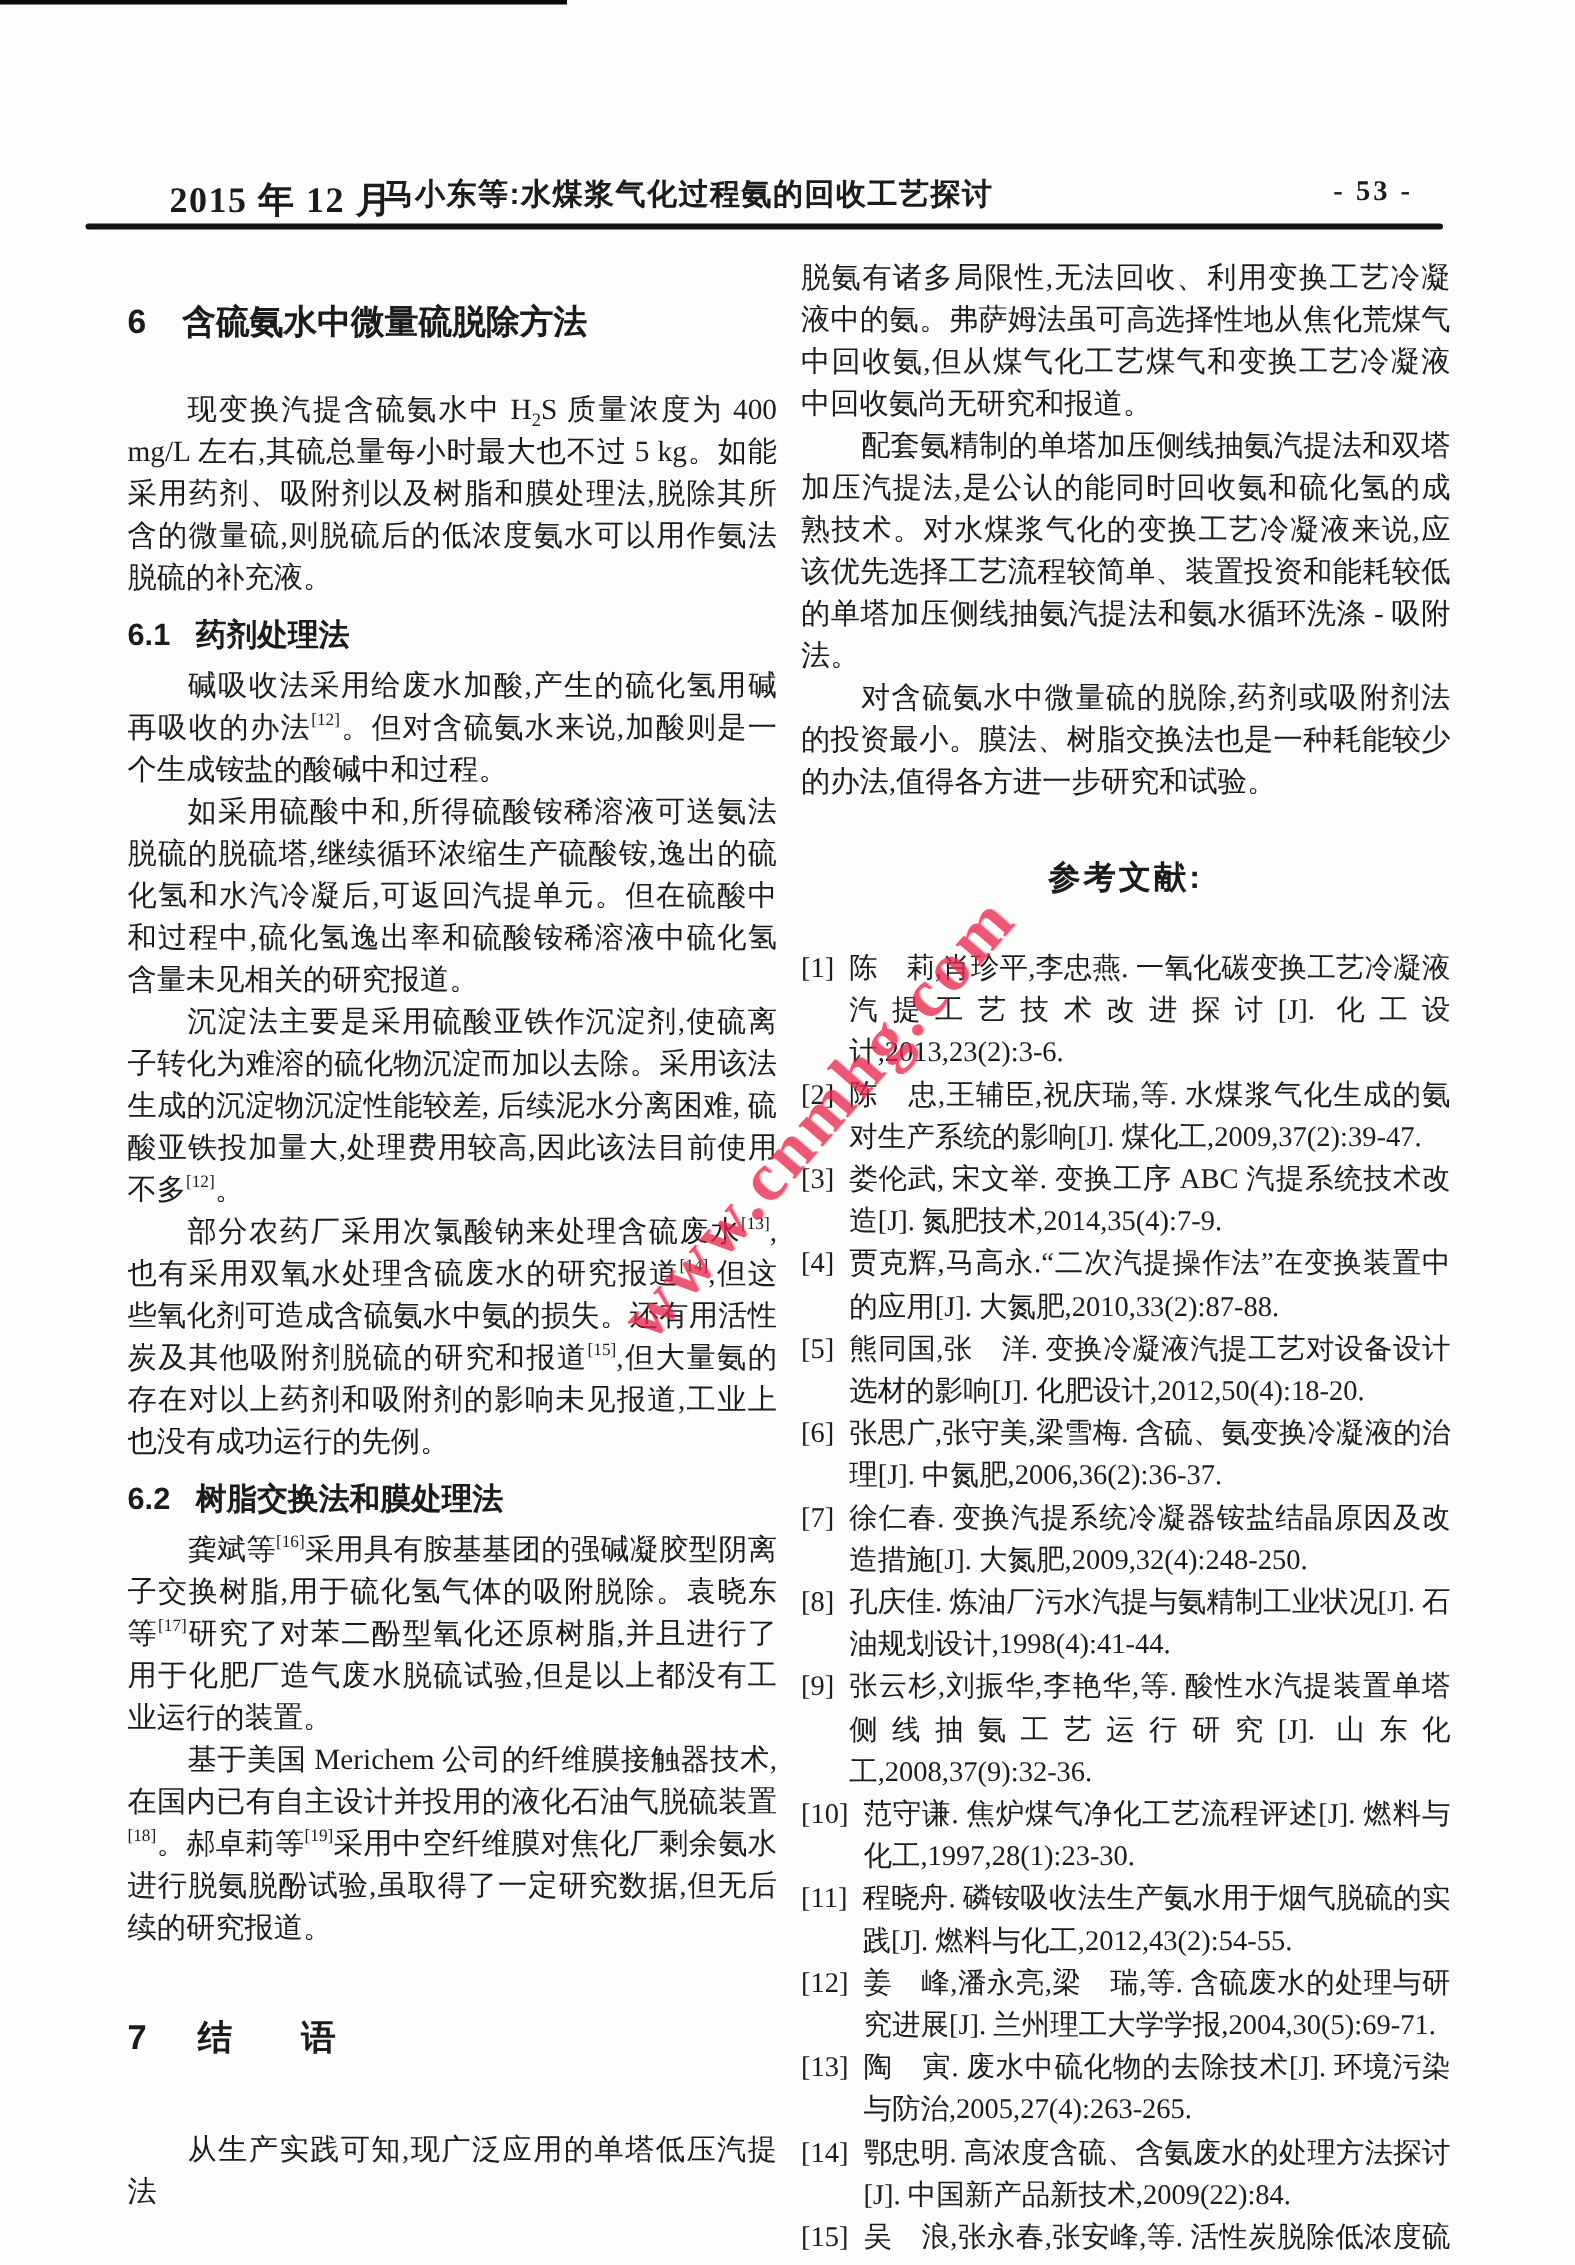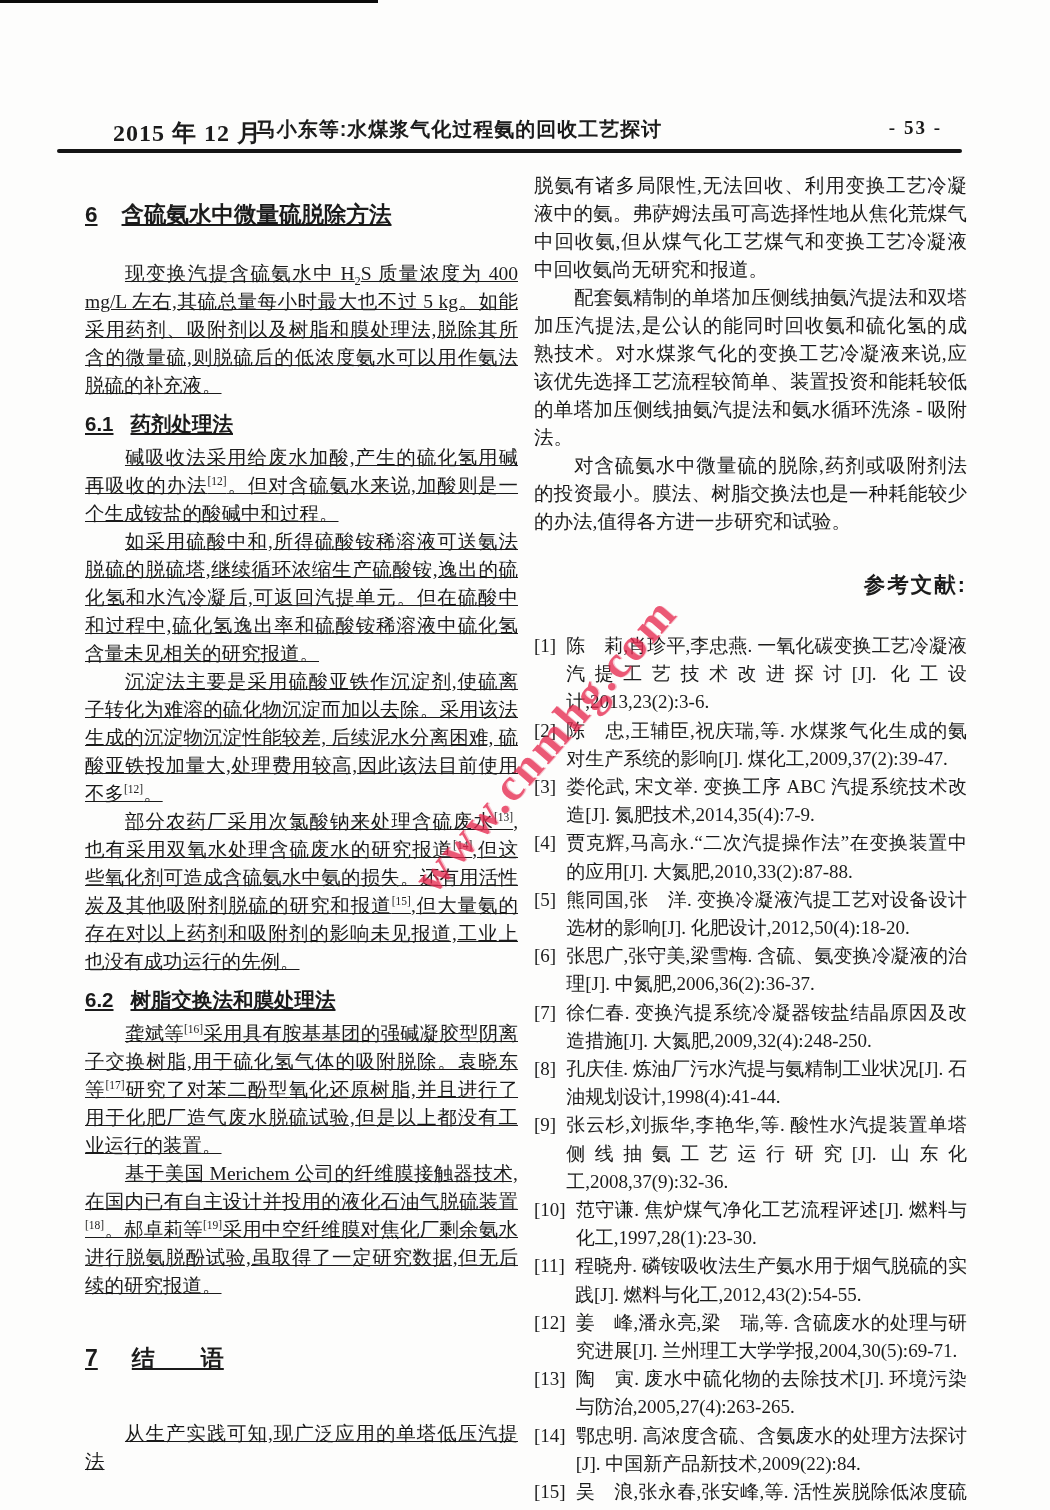--- a/index.html
+++ b/index.html
@@ -38,40 +38,40 @@
     position: absolute; left: 57px; top: 149px;
     width: 905px; height: 4px; background: #151515; border-radius: 2px;
   }
 
   
   .col {
     position: absolute; width: 433px;
     font-size: 19.5px; line-height: 28px;
     text-align: justify;
   }
-  .col-left  { left: 85px;  top: 200px; text-decoration: underline; }
+  .col-left  { left: 85px;  top: 200px; }
   .col-right { left: 534px; top: 172px; }
 
   p.body { margin: 0; text-indent: 2.05em; }
   p.noindent { text-indent: 0; }
 
   .heading {
     font-family: "Liberation Sans", "DejaVu Sans", sans-serif;
     font-weight: bold; text-align: left; text-indent: 0;
   }
   .h-main { font-size: 22.5px; line-height: 30px; margin: 0 0 30px 0; }
   .h-main .h-num { margin-right: 24px; }
   .h-sub  { font-size: 20.5px; line-height: 27px; margin: 10px 0 7px 0; }
   .h-sub .h-num { margin-right: 17px; }
   .h-sec7 { font-size: 23px; line-height: 32px; margin: 42px 0 46px 0; }
   .h-sec7 .h-num { margin-right: 34px; }
   .refs-heading {
     font-family: "Liberation Sans", "DejaVu Sans", sans-serif;
     font-weight: bold; font-size: 21.5px; line-height: 30px;
-    margin: 34px 0 32px 0; text-indent: 0; text-align: right;
+    margin: 34px 0 32px 0; text-indent: 0; text-align: center;
     letter-spacing: 2px;
   }
 
   sup.cite { font-size: 11.5px; line-height: 0; vertical-align: super; letter-spacing: 0; }
   sub.chem { font-size: 12.5px; line-height: 0; }
 
   
   .refs { font-size: 19px; line-height: 28.2px; }
   .ref { display: flex; margin: 0; align-items: flex-start; }
   .ref-num { flex: 0 0 auto; margin-right: 10px; white-space: nowrap; }

